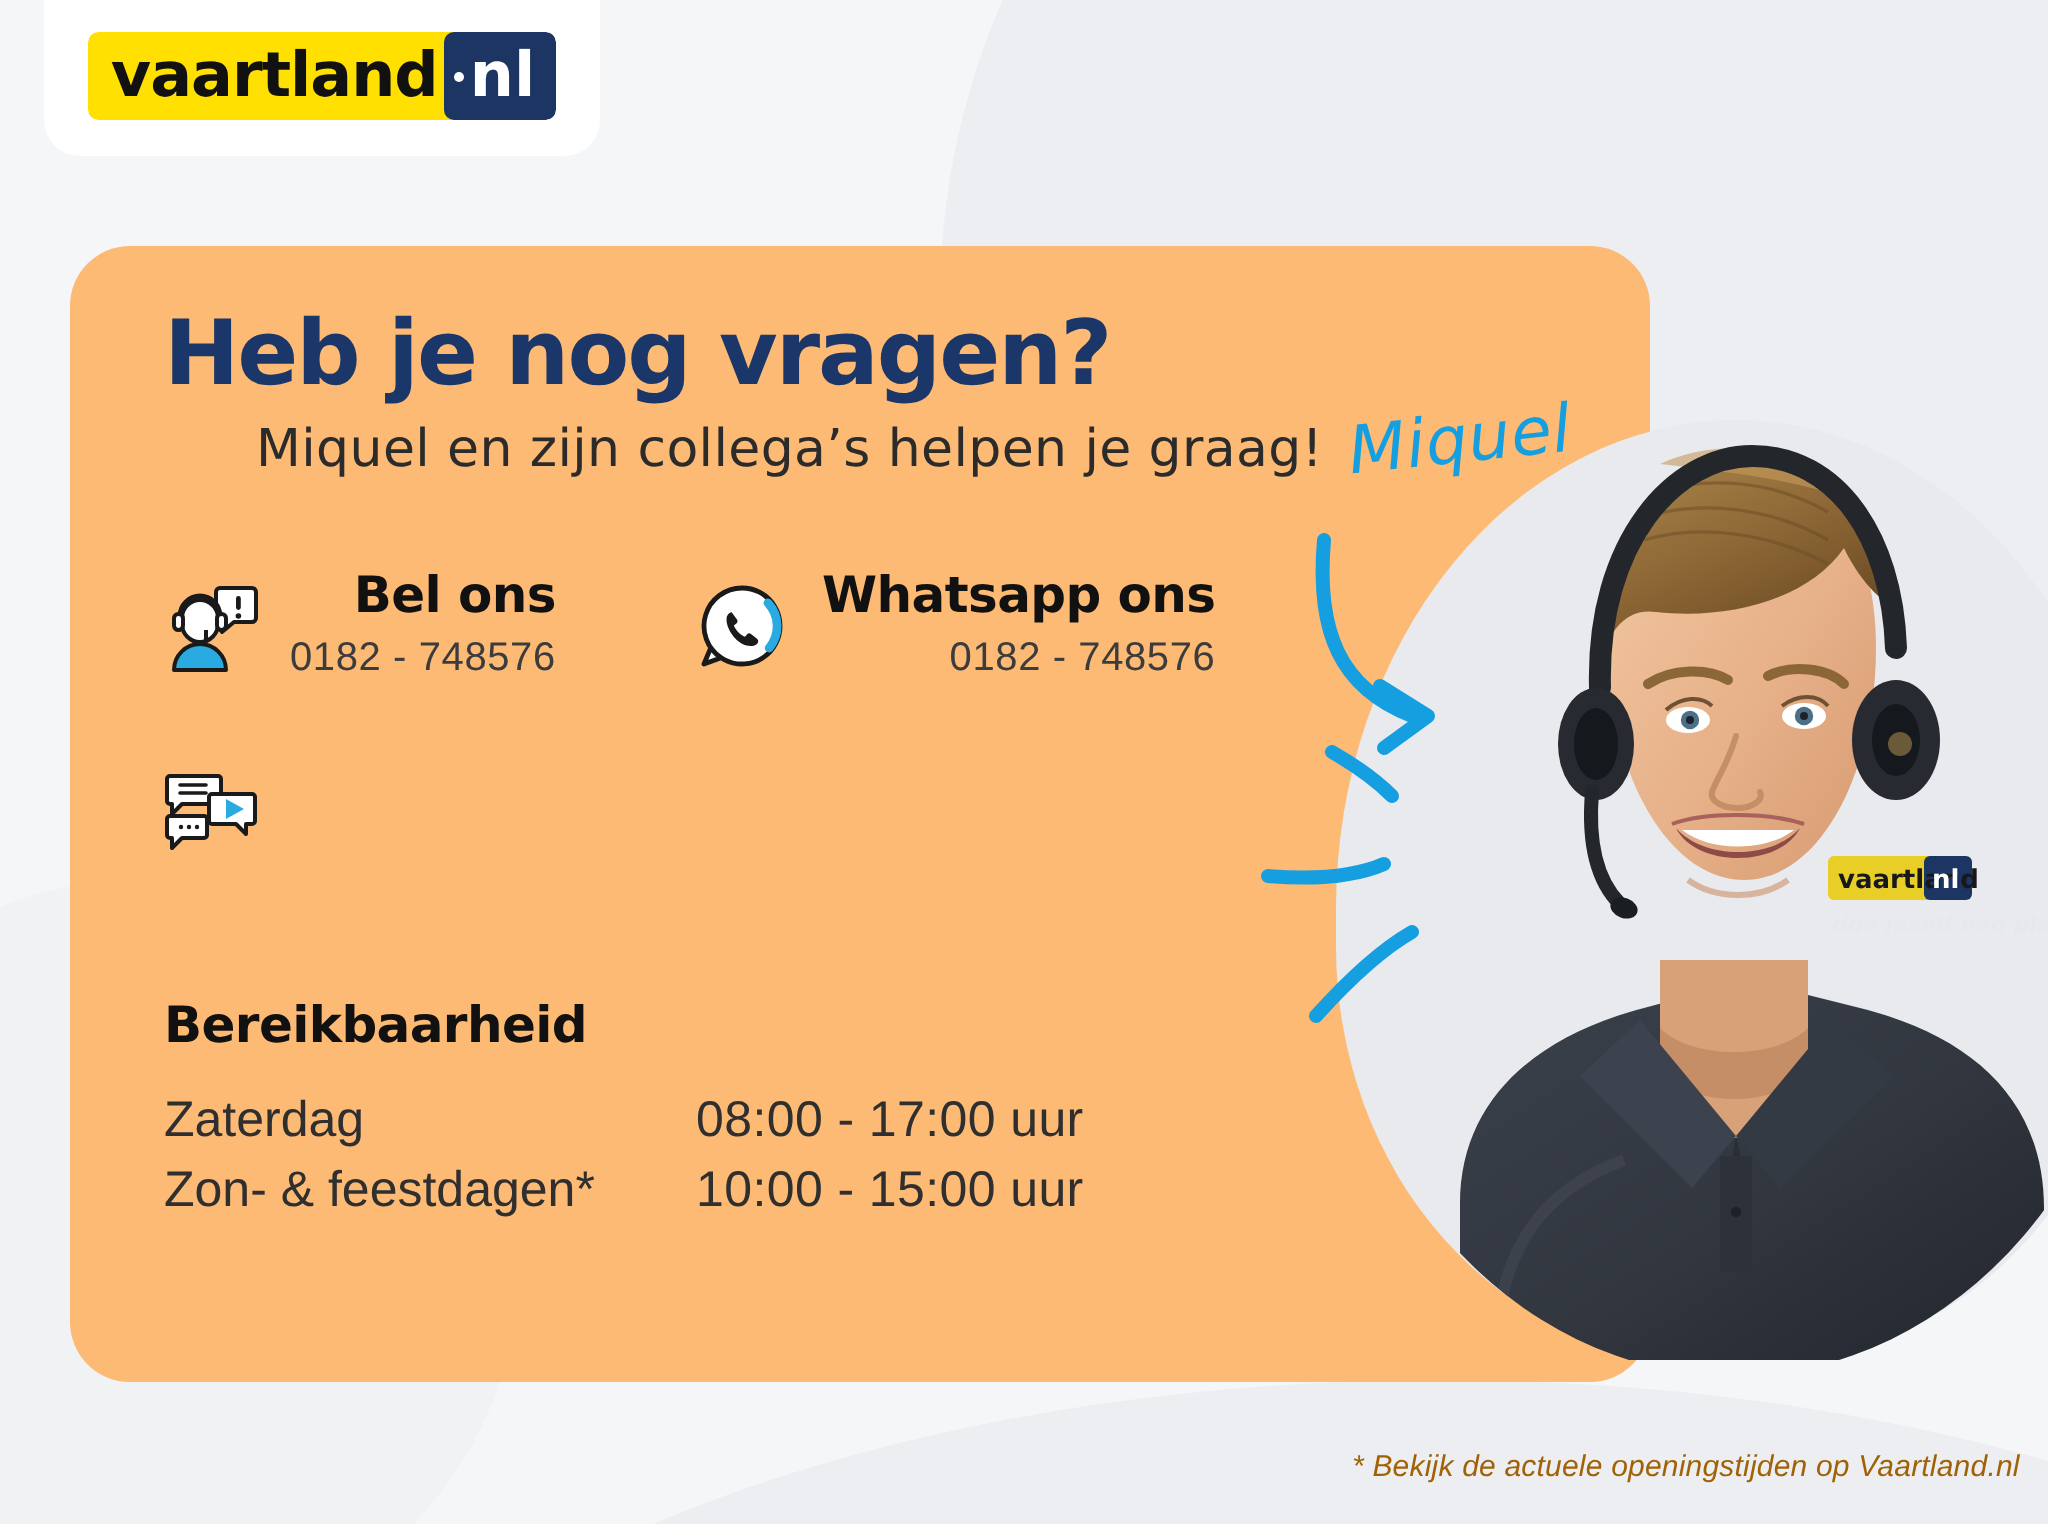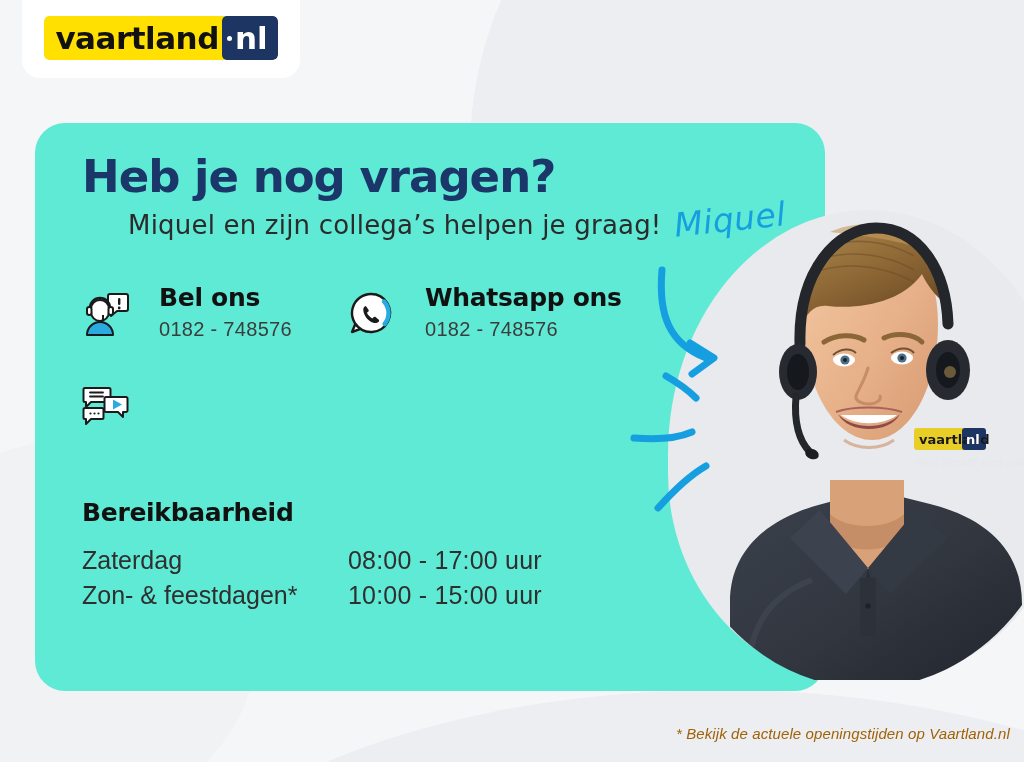--- a/index.html
+++ b/index.html
@@ -108,21 +108,21 @@
     margin: 0 3px 0 1px;
   }
 
   
   .card {
     position: absolute;
     left: 35px;
     top: 123px;
     width: 790px;
     height: 568px;
-    background: #5eead4;
+    background: #fdba74;
     border-radius: 30px;
   }
 
   .headline {
     position: absolute;
     left: 47px;
     top: 27px;
     color: #1b3668;
     font-family: "DejaVu Sans", sans-serif;
     font-weight: 700;
@@ -141,21 +141,22 @@
     letter-spacing: .2px;
     white-space: nowrap;
     margin-left: 44px;
   }
 
   
   .contact {
     position: absolute;
     display: flex;
     align-items: flex-start;
-    gap: 28px;
+    gap: 14px;
+    text-align: right;
   }
   .contact-icon {
     width: 52px;
     height: 52px;
     flex: 0 0 52px;
     margin-top: 4px;
   }
   .contact-icon svg { display: block; width: 52px; height: 52px; }
   .contact-title {
     color: #111111;

